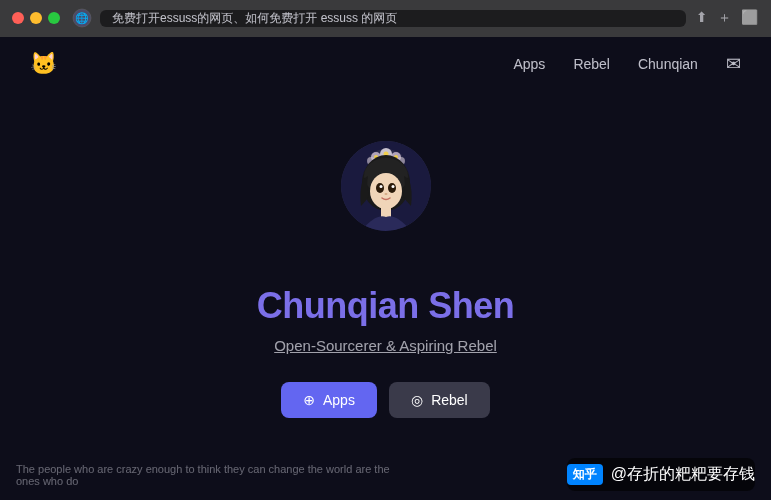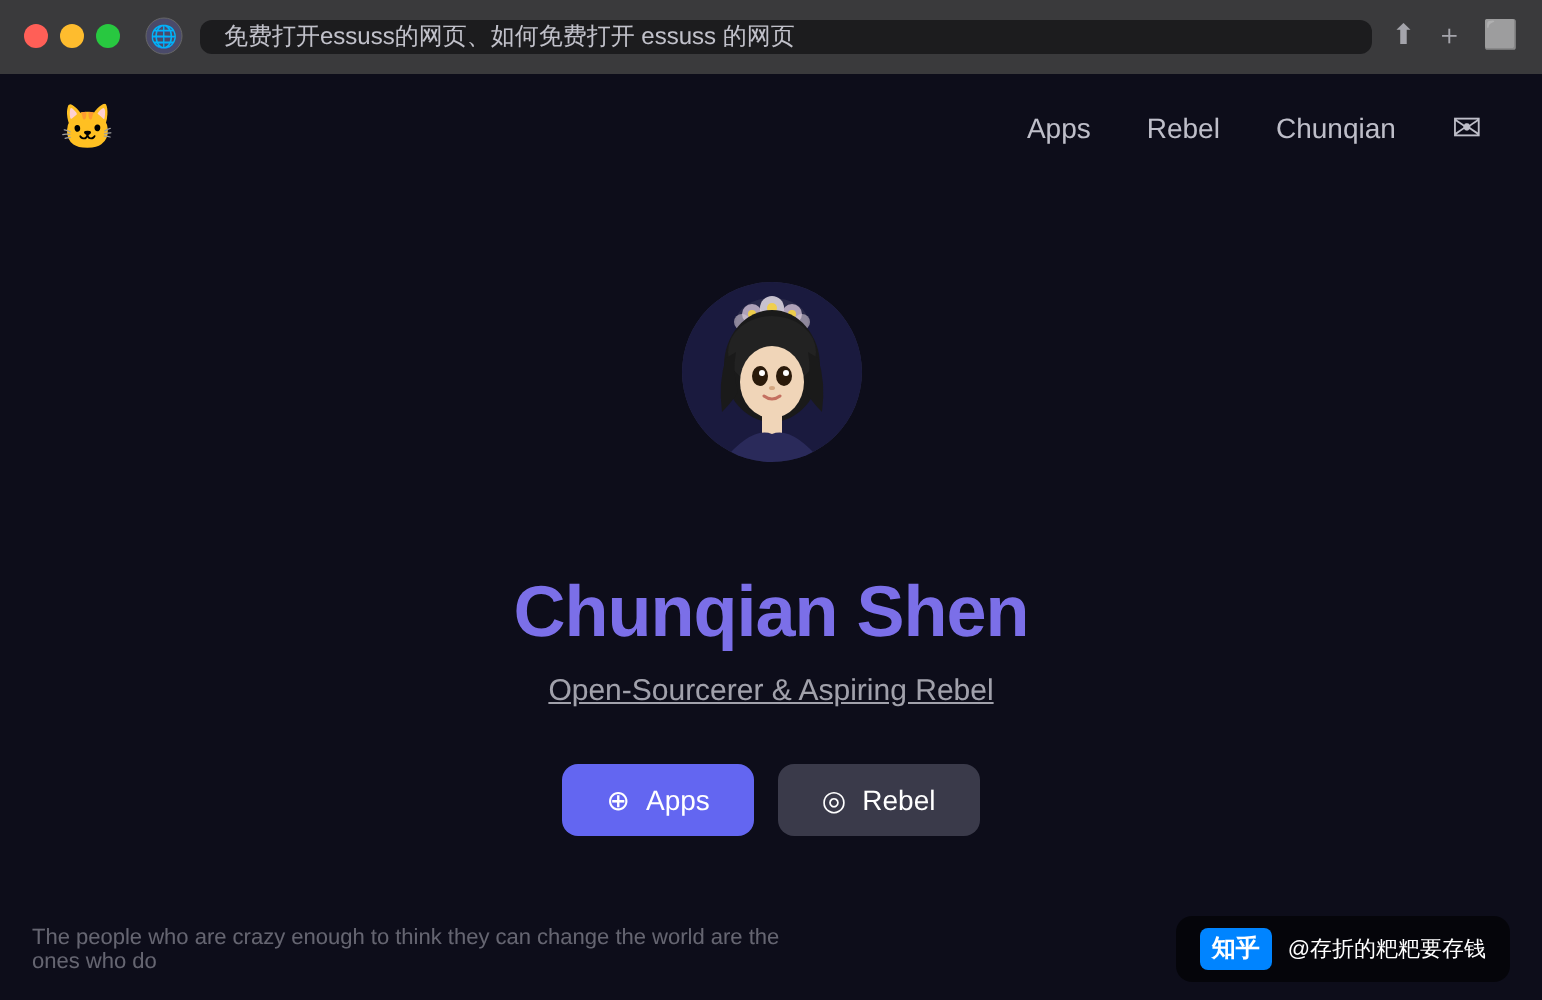--- a/index.html
+++ b/index.html
@@ -206,38 +206,38 @@
 
     .bottom-quote {
       font-size: 11px;
       color: #ebebf566;
       max-width: 380px;
     }
 
     .zhihu-badge {
       background: rgba(0,0,0,0.6);
       border-radius: 8px;
-      padding: 6px 12px;
+      padding: 6px 0;
       display: flex;
       align-items: center;
       gap: 8px;
     }
 
     .zhihu-logo {
       background: #0084ff;
       color: #fff;
       font-size: 12px;
       font-weight: 700;
       border-radius: 4px;
       padding: 2px 6px;
     }
 
     .zhihu-text {
       color: #fff;
-      font-size: 11px;
+      font-size: 16px;
       white-space: nowrap;
     }
   </style>
 </head>
 <body>
 
 <div class="browser-chrome">
   <div class="browser-titlebar">
     <div class="traffic-lights">
       <div class="traffic-light red"></div>

